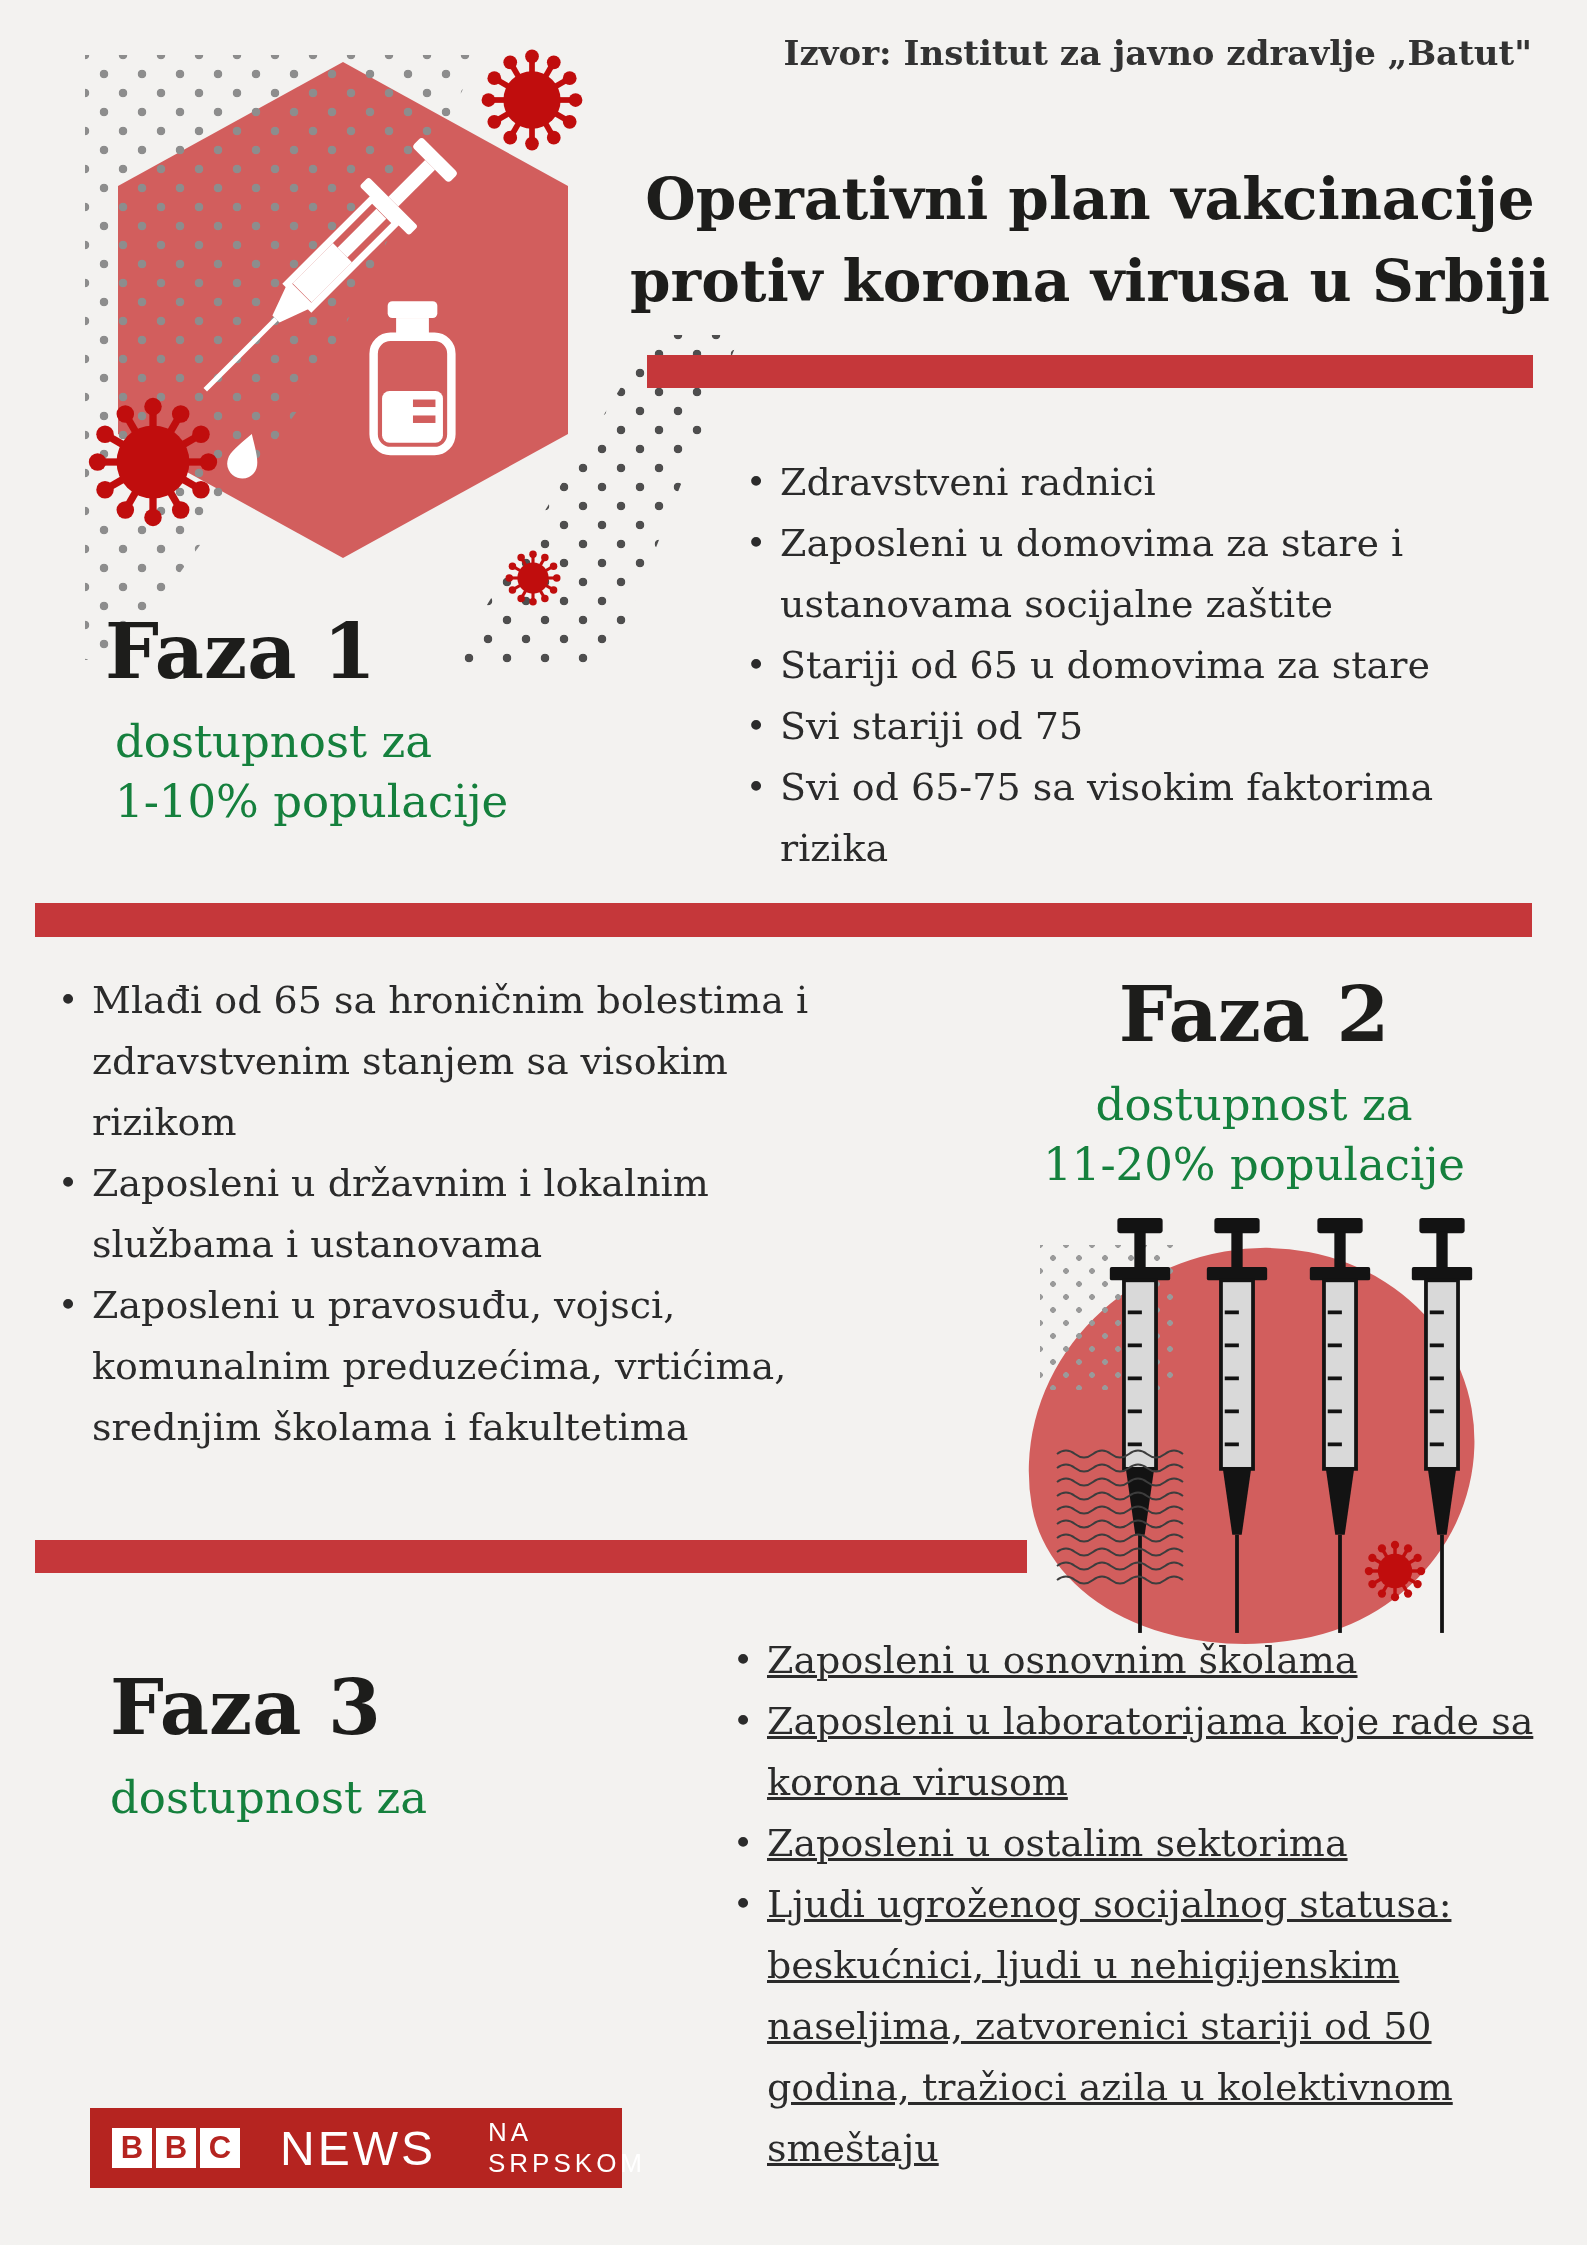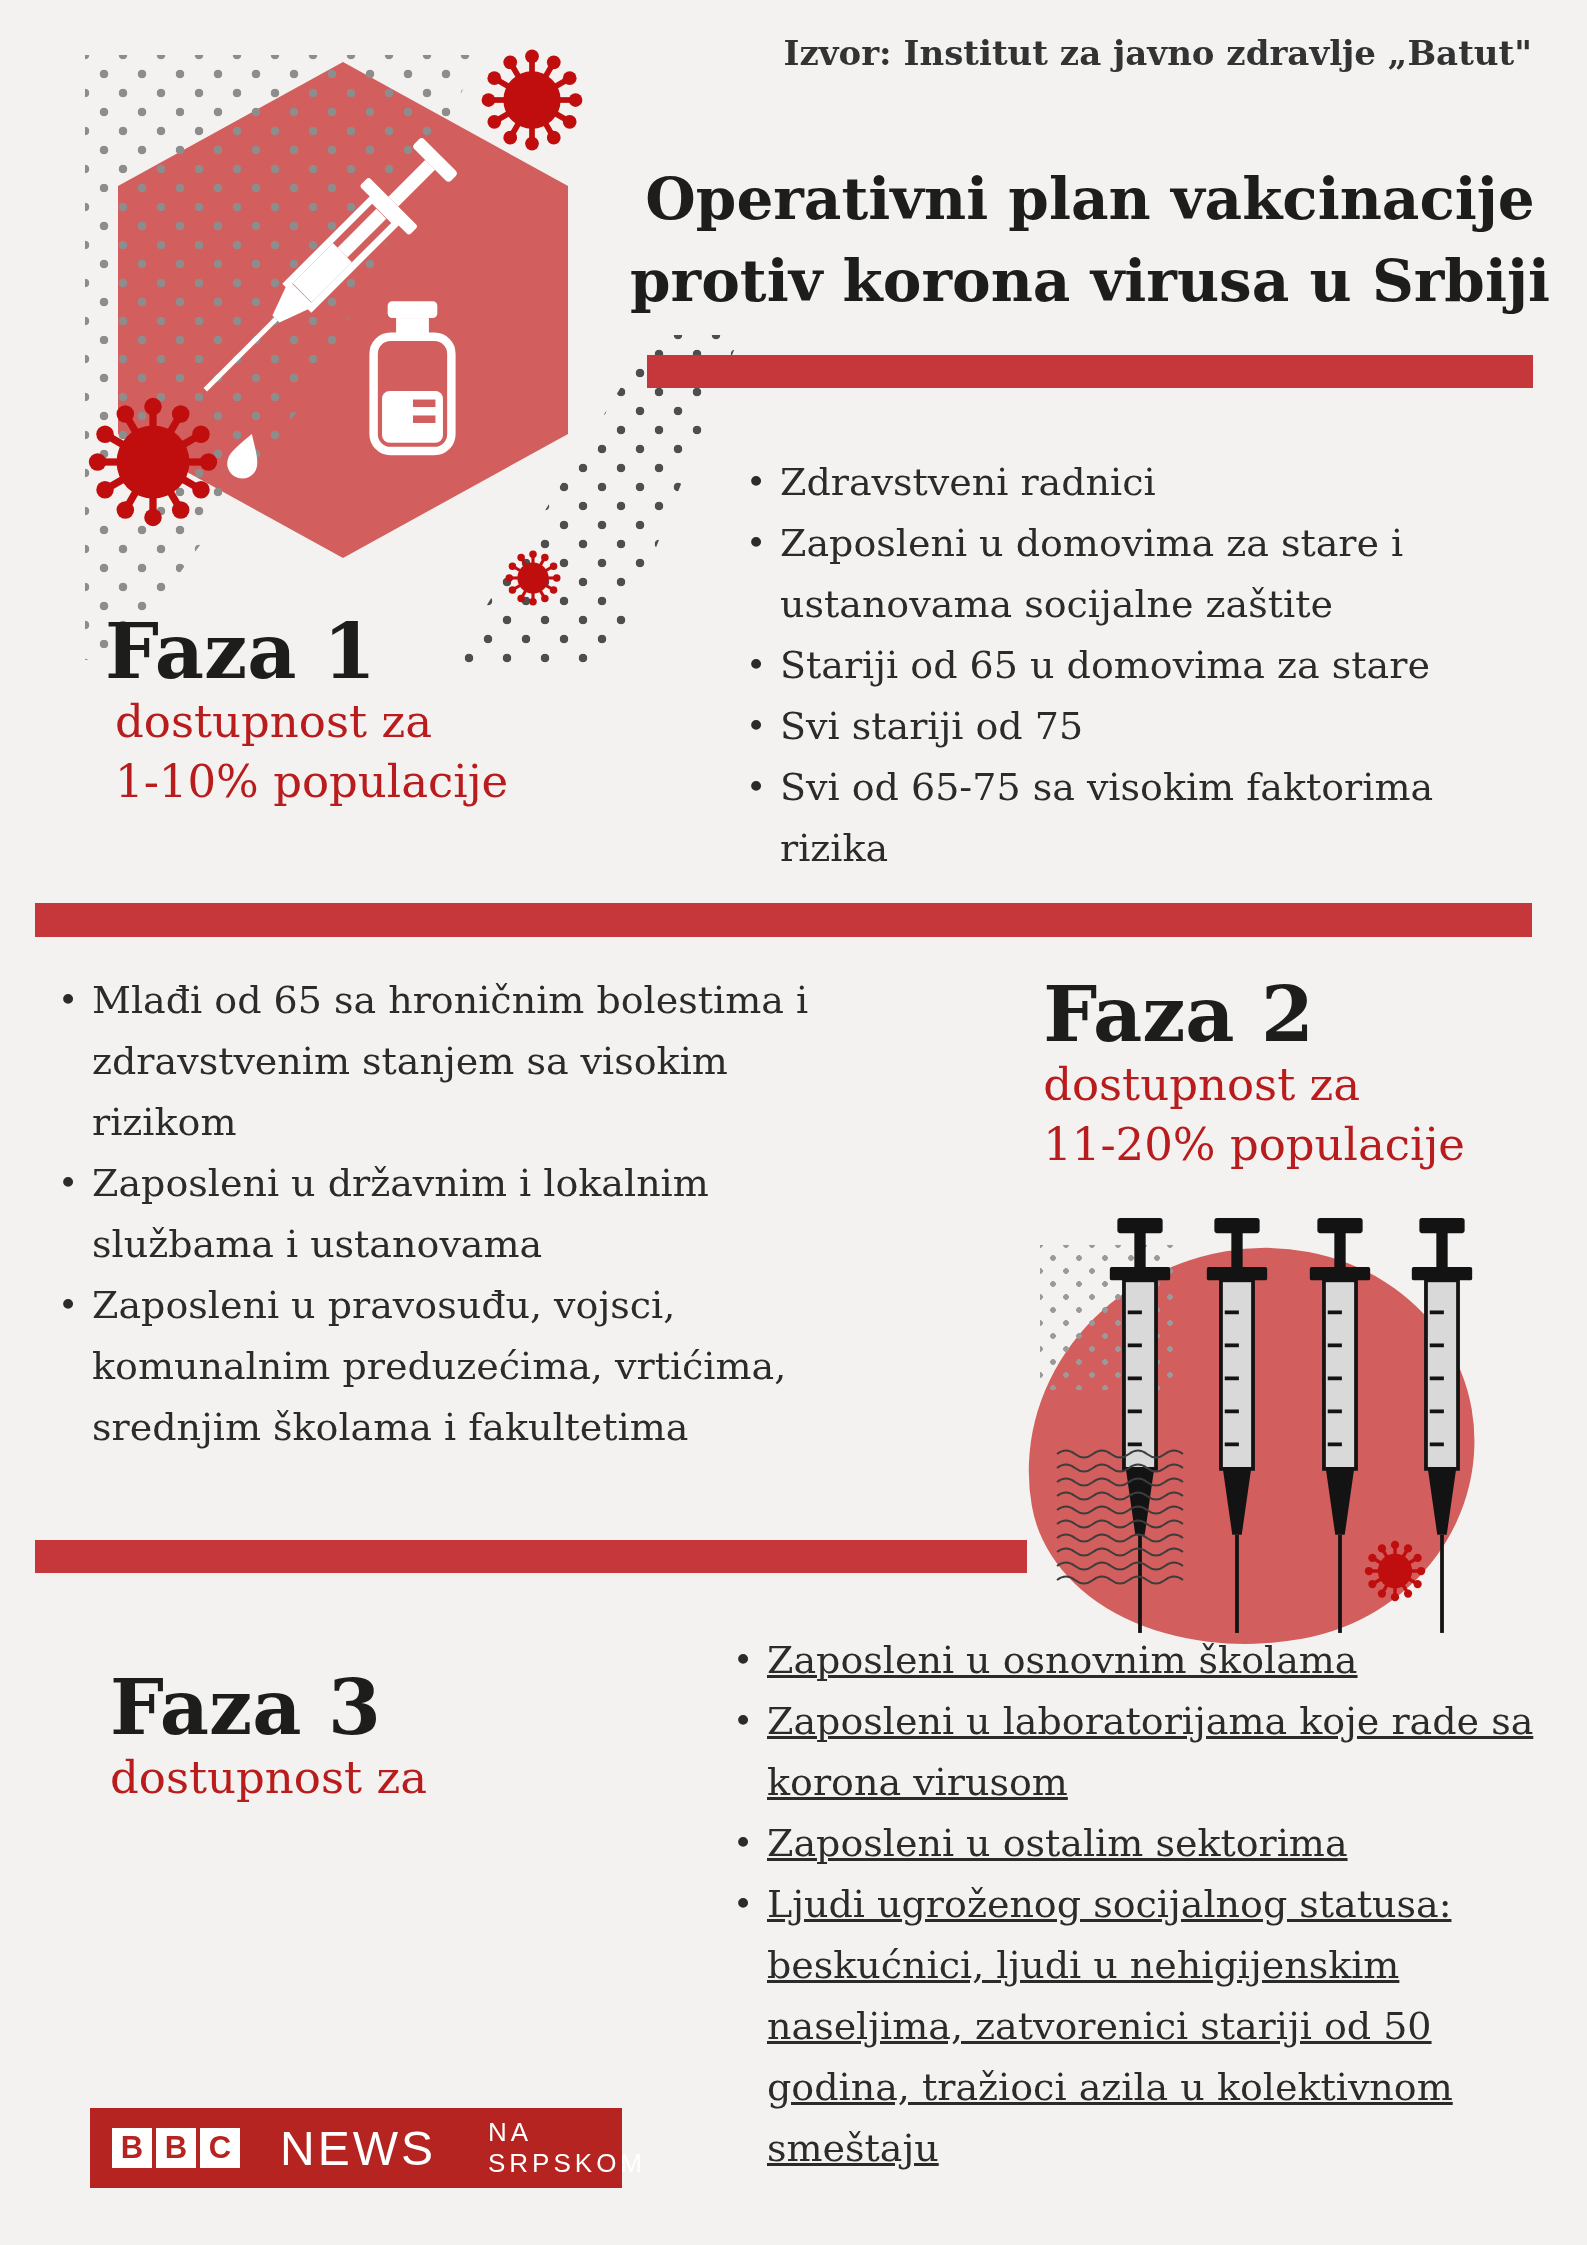--- a/index.html
+++ b/index.html
@@ -60,23 +60,23 @@
 
   
   .source{
     right:55px;top:33px;font-size:34px;font-weight:bold;color:#333;
   }
   .title{
     left:625px;top:158px;width:930px;text-align:center;
     font-size:58px;font-weight:bold;color:var(--ink);line-height:1.42;
   }
   .phase-name{font-size:76px;font-weight:bold;color:var(--ink);line-height:1.05;}
-  .phase-sub{font-size:45px;line-height:1.33;color:#b91c1c;margin-top:0;}
+  .phase-sub{font-size:45px;line-height:1.33;color:#15803d;margin-top:20px;}
   .ph1-head{left:105px;top:612px;}
-  .ph2-head{right:122px;top:975px;text-align:left;}
+  .ph2-head{right:122px;top:975px;text-align:center;}
   .ph3-head{left:110px;top:1668px;}
   .ph1-head .phase-sub{padding-left:10px;}
 
   ul.blist{list-style:none;font-size:38px;line-height:61px;}
   ul.blist li{position:relative;padding-left:40px;}
   ul.blist li::before{
     content:"•";position:absolute;left:6px;top:0px;font-size:0.9em;color:var(--body);
   }
   .ph1-list{left:740px;top:452px;width:810px;}
   .ph2-list{left:52px;top:970px;width:810px;}

